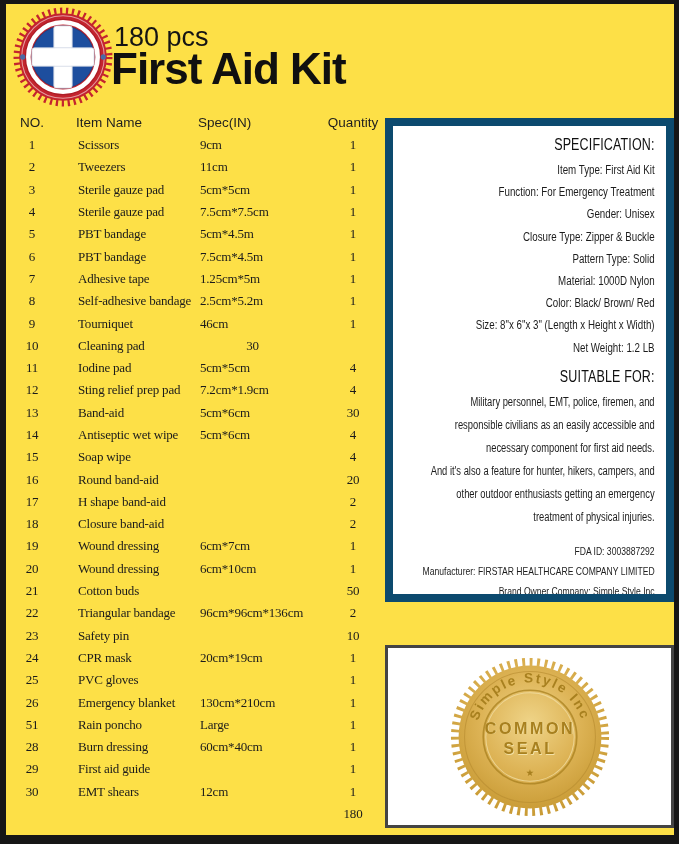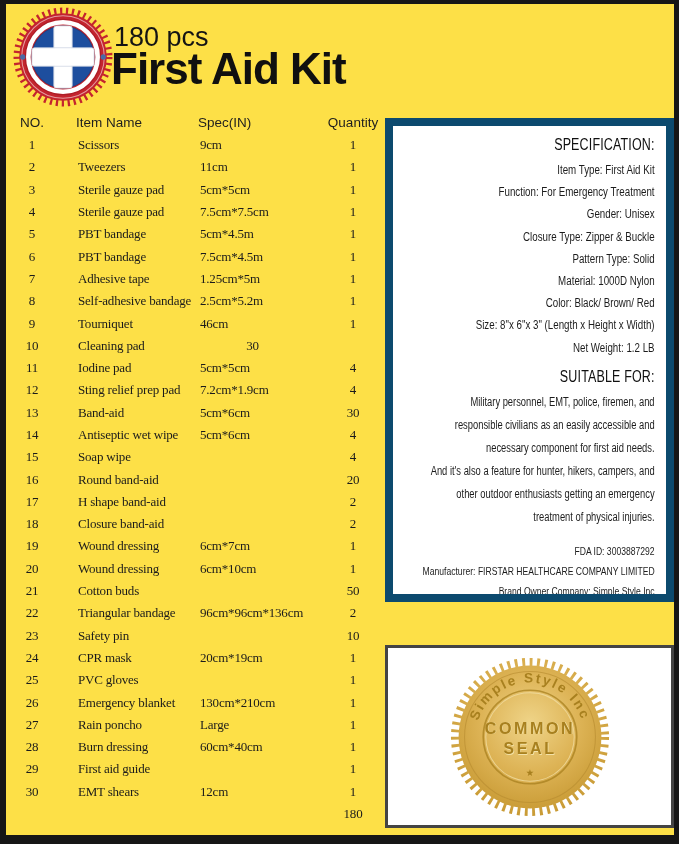--- a/index.html
+++ b/index.html
@@ -264,21 +264,21 @@
         </div>
       
         <div class="row">
           <div class="c no">26</div>
           <div class="c name">Emergency blanket</div>
           <div class="c spec">130cm*210cm</div>
           <div class="c qty">1</div>
         </div>
       
         <div class="row">
-          <div class="c no">27</div>
+          <div class="c no">51</div>
           <div class="c name">Rain poncho</div>
           <div class="c spec">Large</div>
           <div class="c qty">1</div>
         </div>
       
         <div class="row">
           <div class="c no">28</div>
           <div class="c name">Burn dressing</div>
           <div class="c spec">60cm*40cm</div>
           <div class="c qty">1</div>

